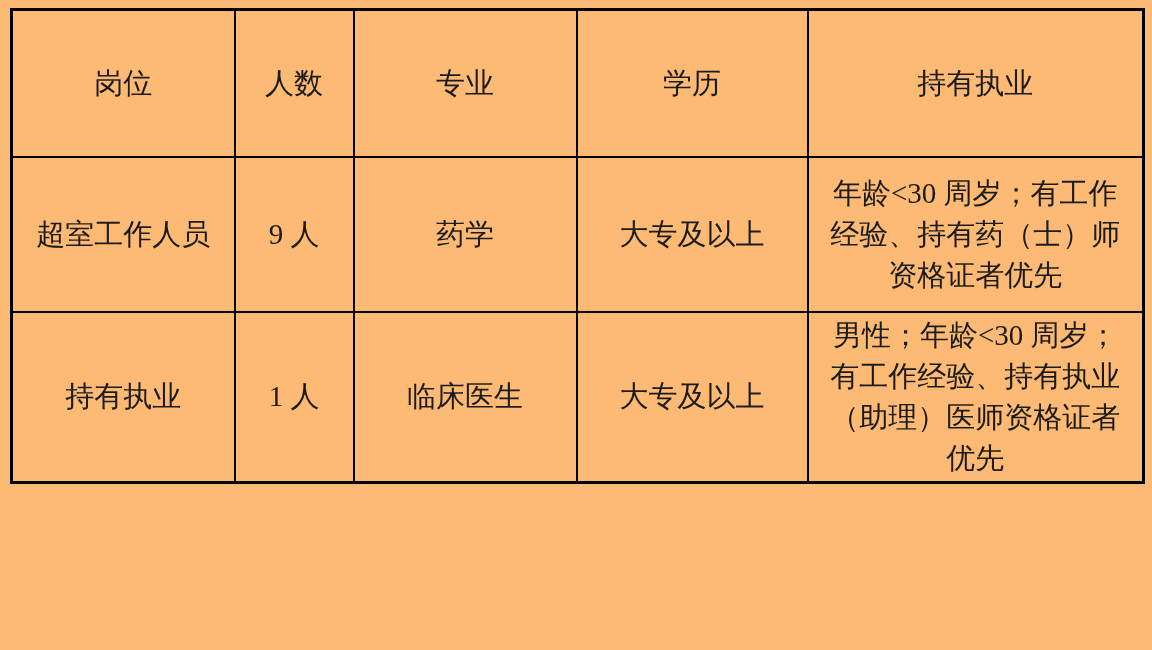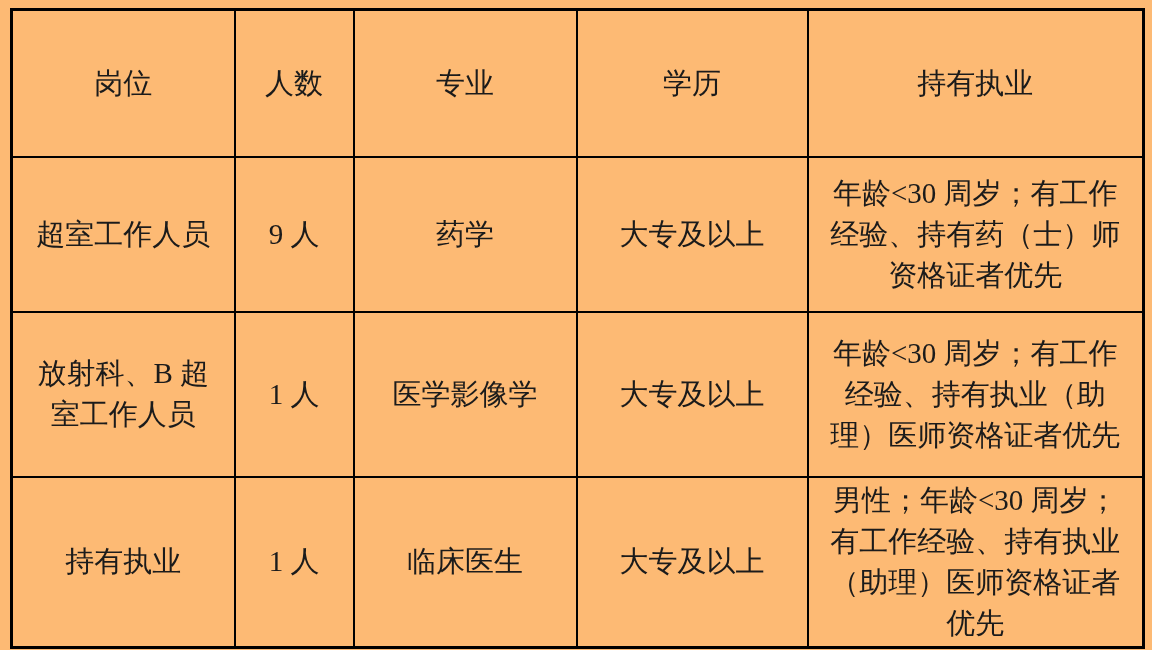--- a/index.html
+++ b/index.html
@@ -73,27 +73,20 @@
       </tr>
     </thead>
     <tbody>
       <tr class="r-body-0">
         <td>超室工作人员</td>
         <td>9 人</td>
         <td>药学</td>
         <td>大专及以上</td>
         <td class="c-req">年龄&lt;30 周岁；有工作经验、持有药（士）师资格证者优先</td>
       </tr>
-      <tr class="r-body-1">
-        <td>放射科、B 超室工作人员</td>
-        <td>1 人</td>
-        <td>医学影像学</td>
-        <td>大专及以上</td>
-        <td class="c-req">年龄&lt;30 周岁；有工作经验、持有执业（助理）医师资格证者优先</td>
-      </tr>
       <tr class="r-body-2">
         <td>持有执业</td>
         <td>1 人</td>
         <td>临床医生</td>
         <td>大专及以上</td>
         <td class="c-req">男性；年龄&lt;30 周岁；有工作经验、持有执业（助理）医师资格证者优先</td>
       </tr>
     </tbody>
   </table>
 </div>

